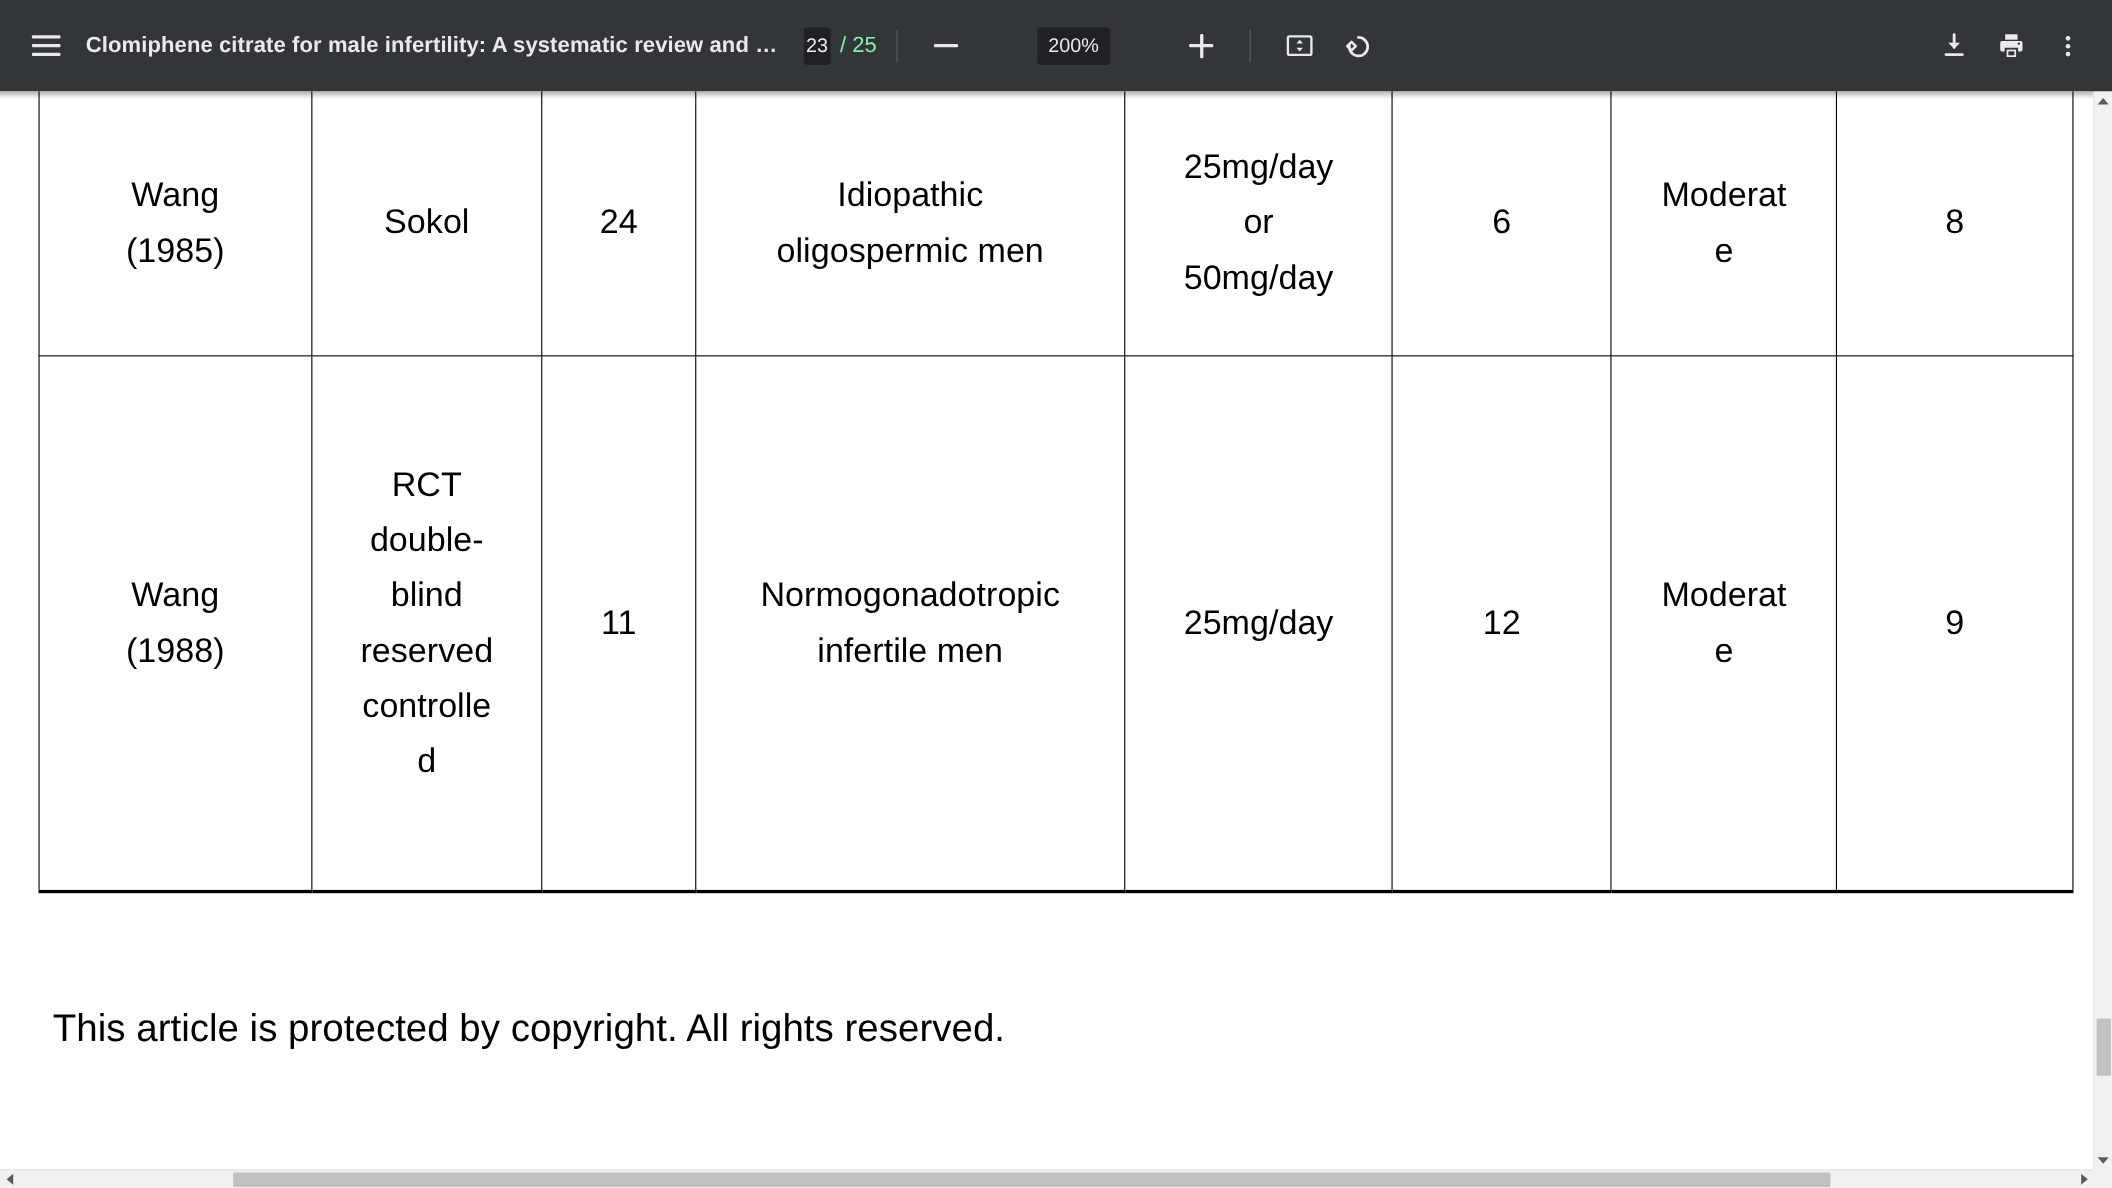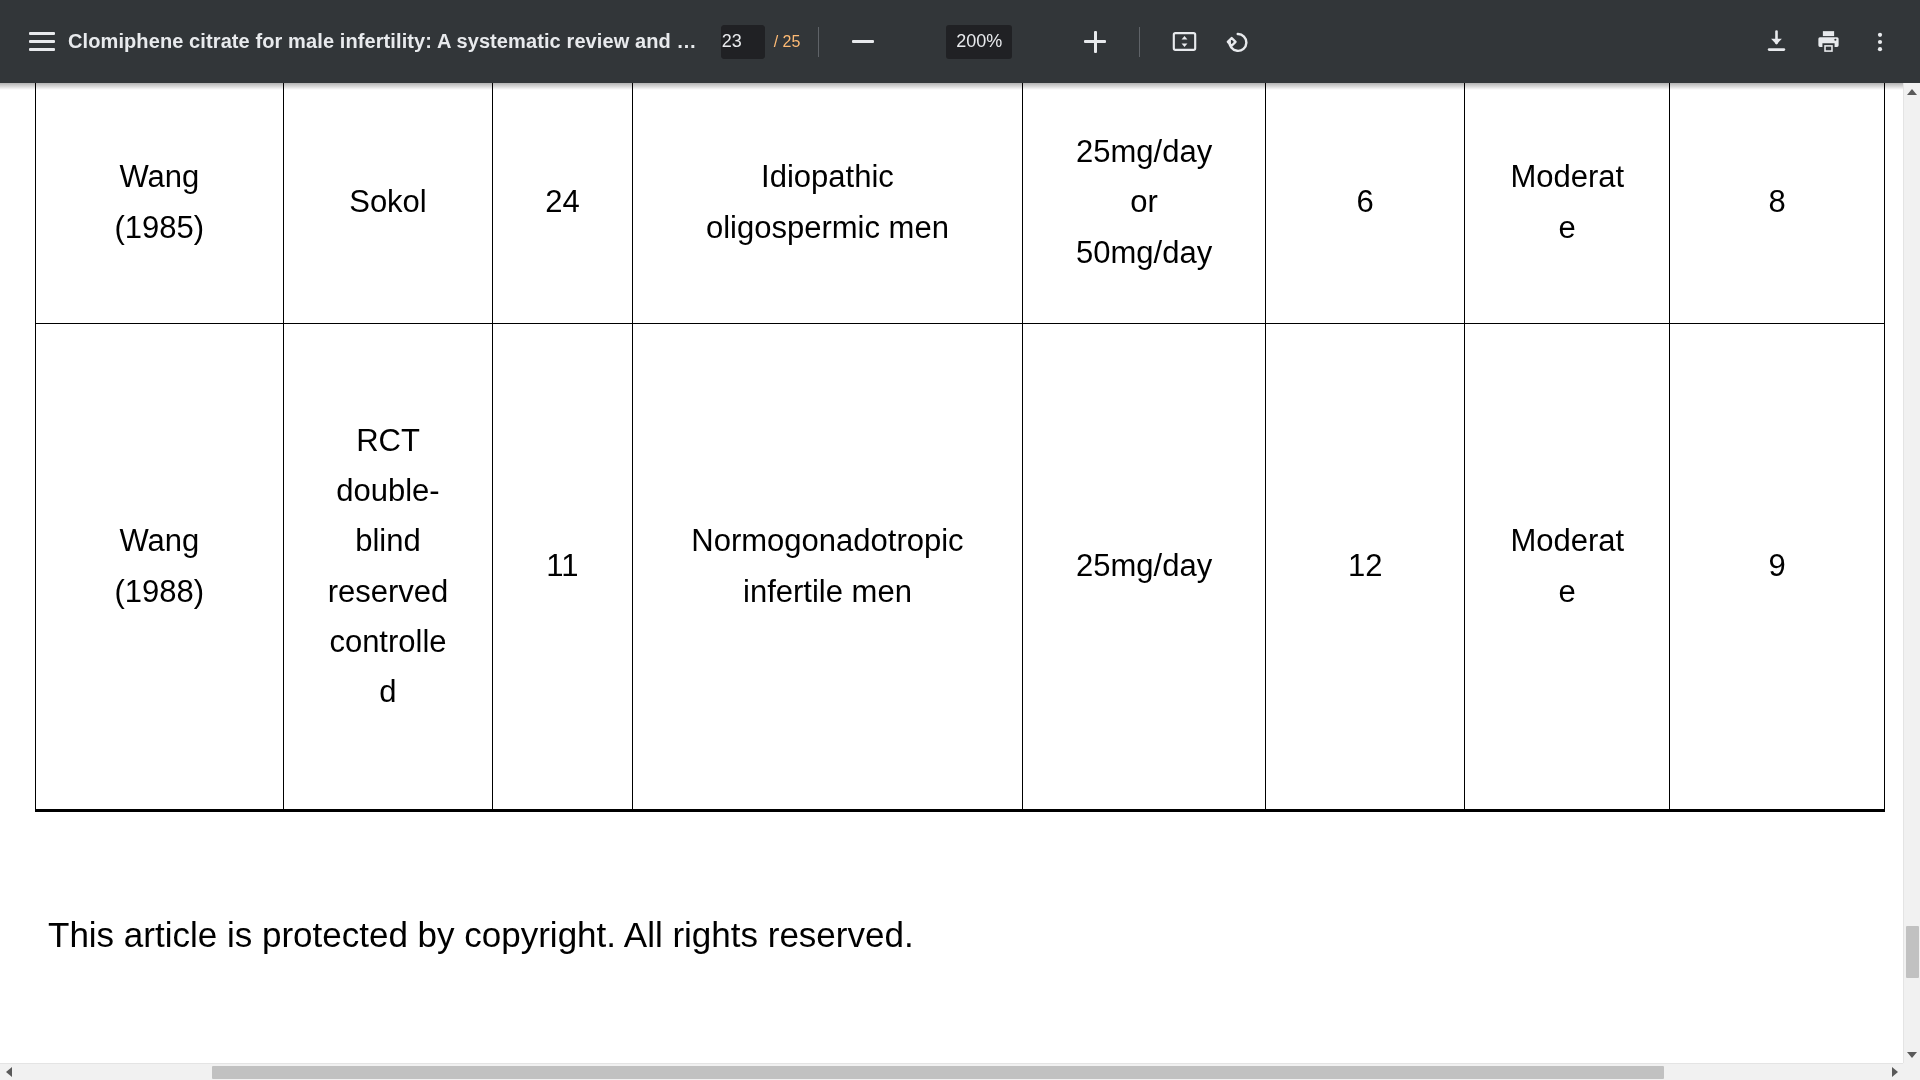--- a/index.html
+++ b/index.html
@@ -39,43 +39,44 @@
   .hamburger span:nth-child(3) { top: 16px; }
 
   .doc-title {
     color: #e8eaed;
     font-size: 20px;
     font-weight: bold;
     white-space: nowrap;
     overflow: hidden;
     text-overflow: ellipsis;
     max-width: 630px;
+    margin-left: 10px;
     letter-spacing: 0.1px;
   }
 
   .tb-spacer-sm { width: 24px; flex: 0 0 auto; }
 
   .page-group {
     display: flex; align-items: center;
     color: #e8eaed; font-size: 18px;
     flex: 0 0 auto;
   }
   .page-box {
     background: #202124;
     color: #e8eaed;
     border: 1px solid #202124;
     border-radius: 3px;
     font-size: 18px;
     font-family: "Liberation Sans", sans-serif;
-    width: 44px; height: 34px;
-    text-align: left;
+    width: 24px; height: 34px;
+    text-align: center;
     line-height: 32px;
     padding: 0;
   }
-  .page-total { margin-left: 9px; color: #fdba74; font-size: 16px; }
+  .page-total { margin-left: 9px; color: #86efac; font-size: 20px; }
 
   .divider {
     width: 1px; height: 30px;
     background: #5f6368;
     margin: 0 18px;
     flex: 0 0 auto;
   }
 
   .zoom-group { display: flex; align-items: center; flex: 0 0 auto; gap: 48px; }
   .minus-glyph { width: 22px; height: 3px; background: #e8eaed; border-radius: 1px; }

